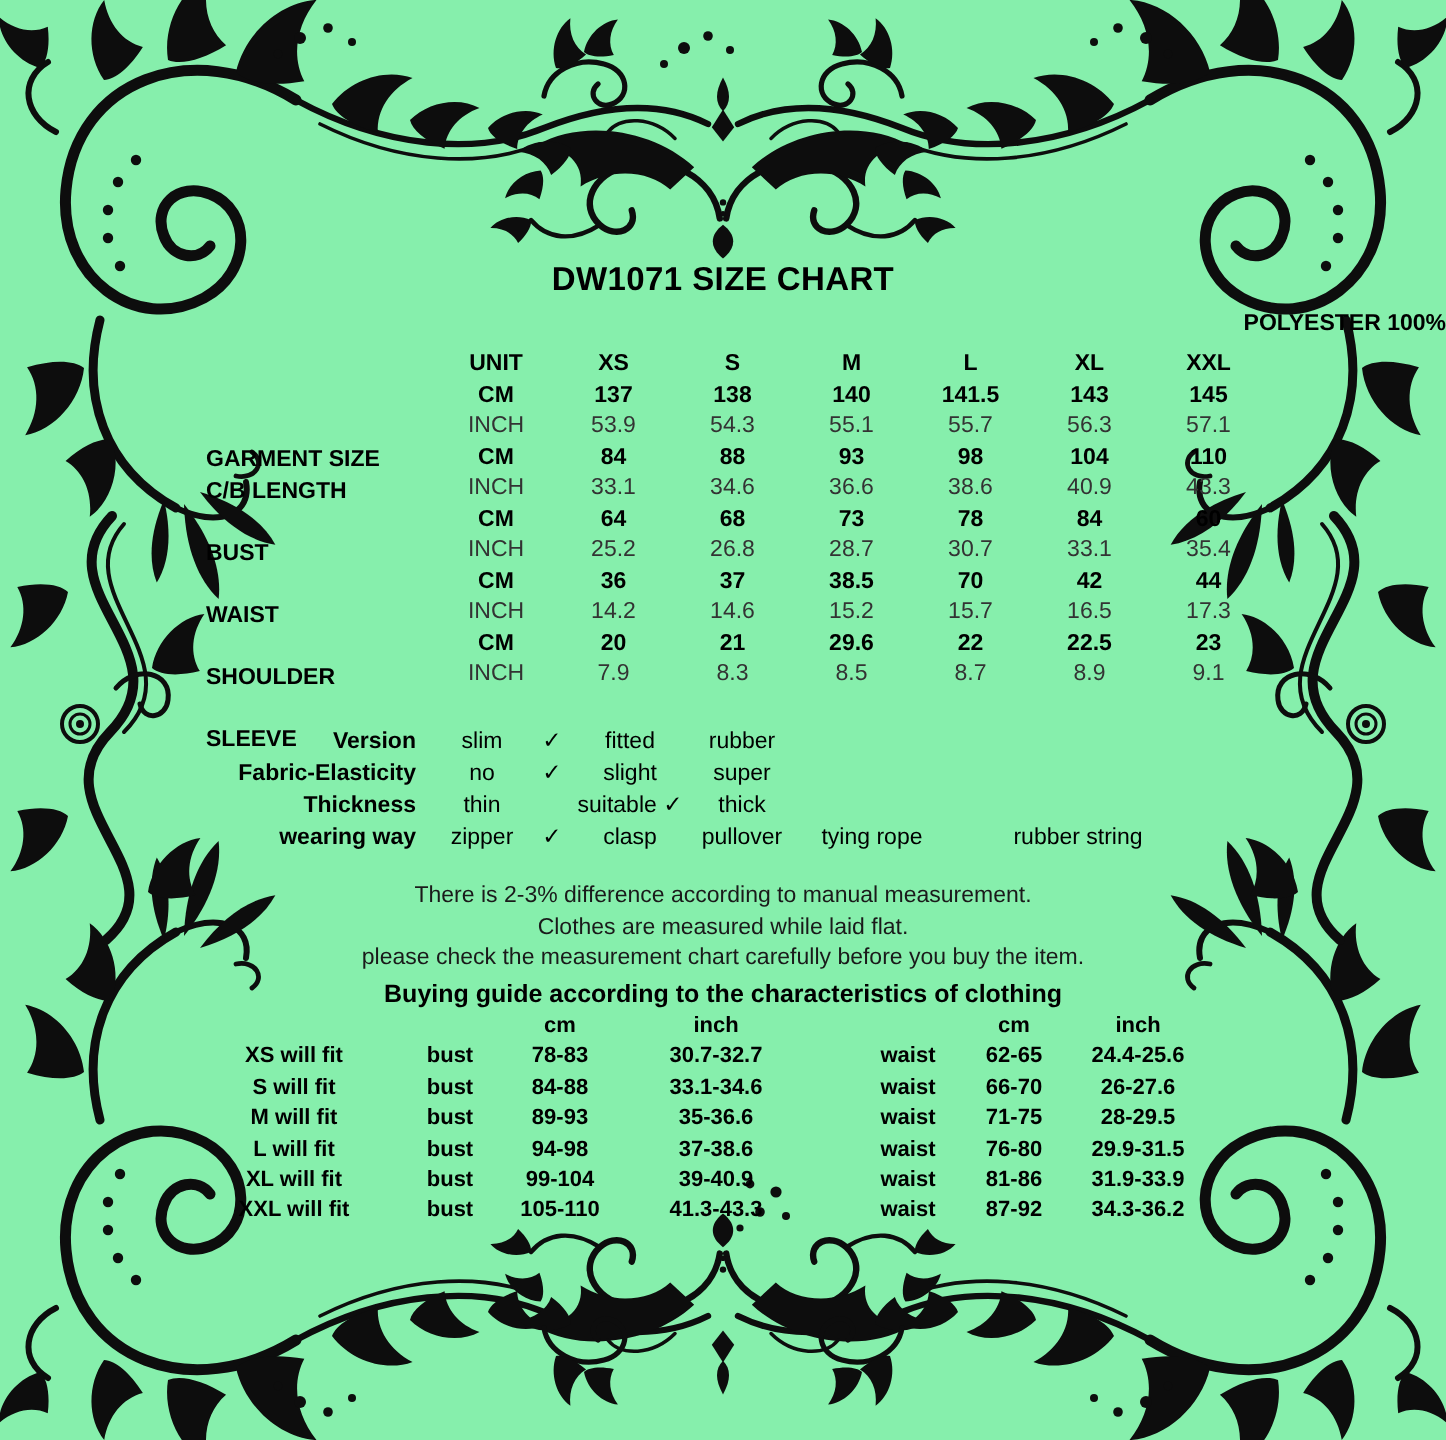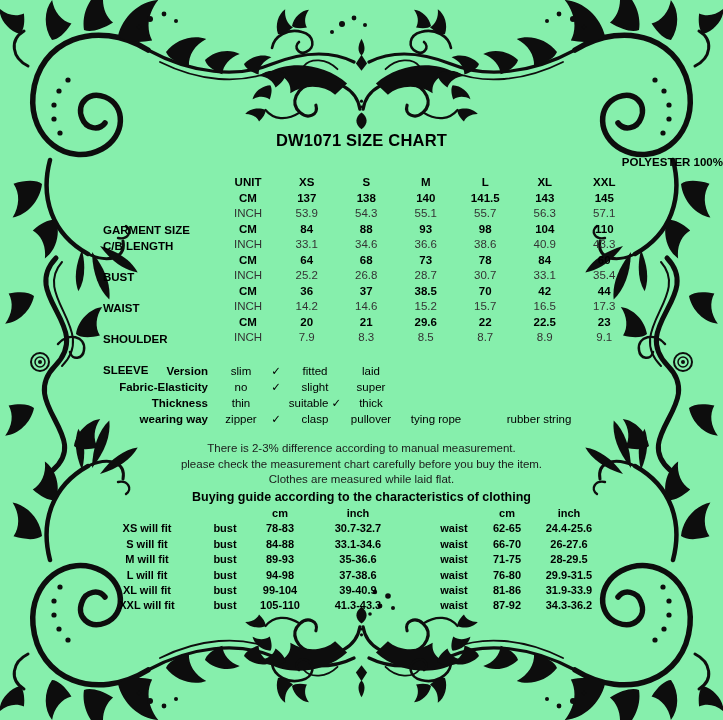--- a/index.html
+++ b/index.html
@@ -260,21 +260,21 @@
         <span class="c c7">9.1</span>
       </div>
     </div>
 
   <div class="features">
       <div class="row">
         <span class="c c0">Version</span>
         <span class="c c1">slim</span>
         <span class="c c2">✓</span>
         <span class="c c3">fitted</span>
-        <span class="c c4">laid</span>
+        <span class="c c4">rubber</span>
         <span class="c c5"></span>
         <span class="c c6"></span>
       </div>
       <div class="row">
         <span class="c c0">Fabric-Elasticity</span>
         <span class="c c1">no</span>
         <span class="c c2">✓</span>
         <span class="c c3">slight</span>
         <span class="c c4">super</span>
         <span class="c c5"></span>
@@ -295,22 +295,22 @@
         <span class="c c2">✓</span>
         <span class="c c3">clasp</span>
         <span class="c c4">pullover</span>
         <span class="c c5">tying rope</span>
         <span class="c c6">rubber string</span>
       </div>
     </div>
 
   <div class="notes">
     <div class="nline">There is 2-3% difference according to manual measurement.</div>
+    <div class="nline">Clothes are measured while laid flat.</div>
     <div class="nline">please check the measurement chart carefully before you buy the item.</div>
-    <div class="nline">Clothes are measured while laid flat.</div>
     <div class="nheading">Buying guide according to the characteristics of clothing</div>
   </div>
 
   <div class="guide guide-left">
       <div class="row head">
         <span class="c c0"></span>
         <span class="c c1"></span>
         <span class="c c2">cm</span>
         <span class="c c3">inch</span>
       </div>

